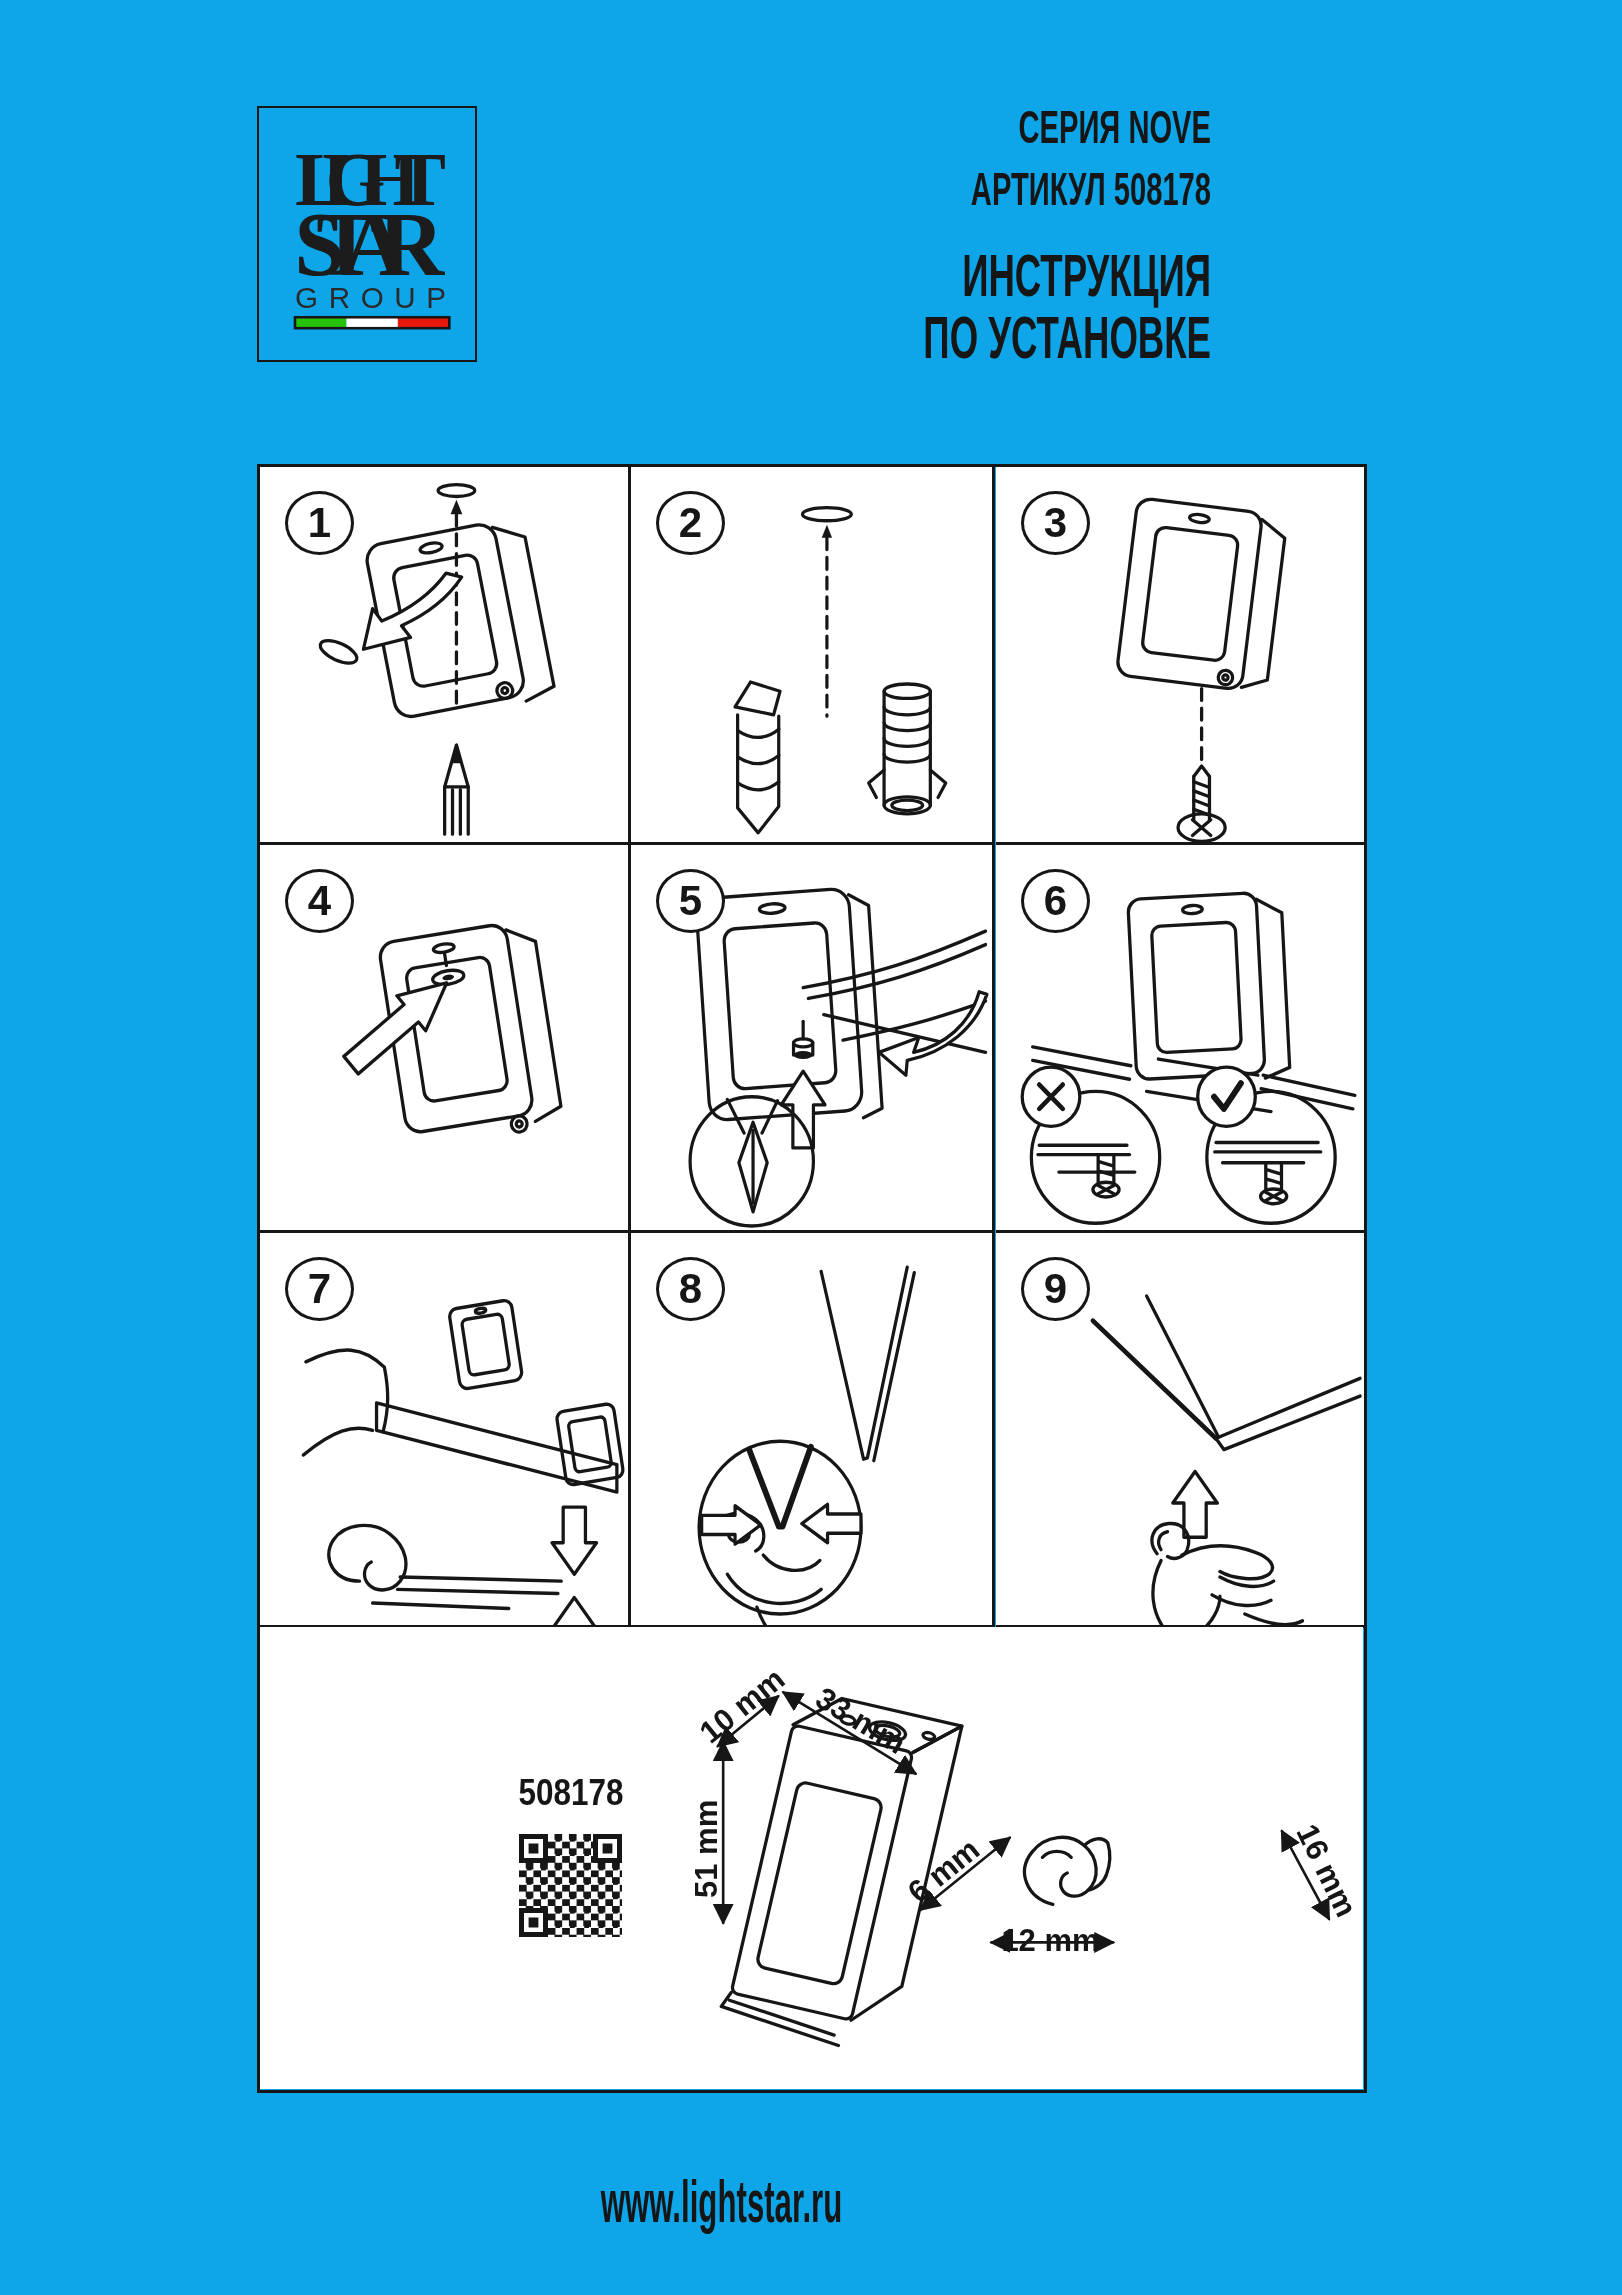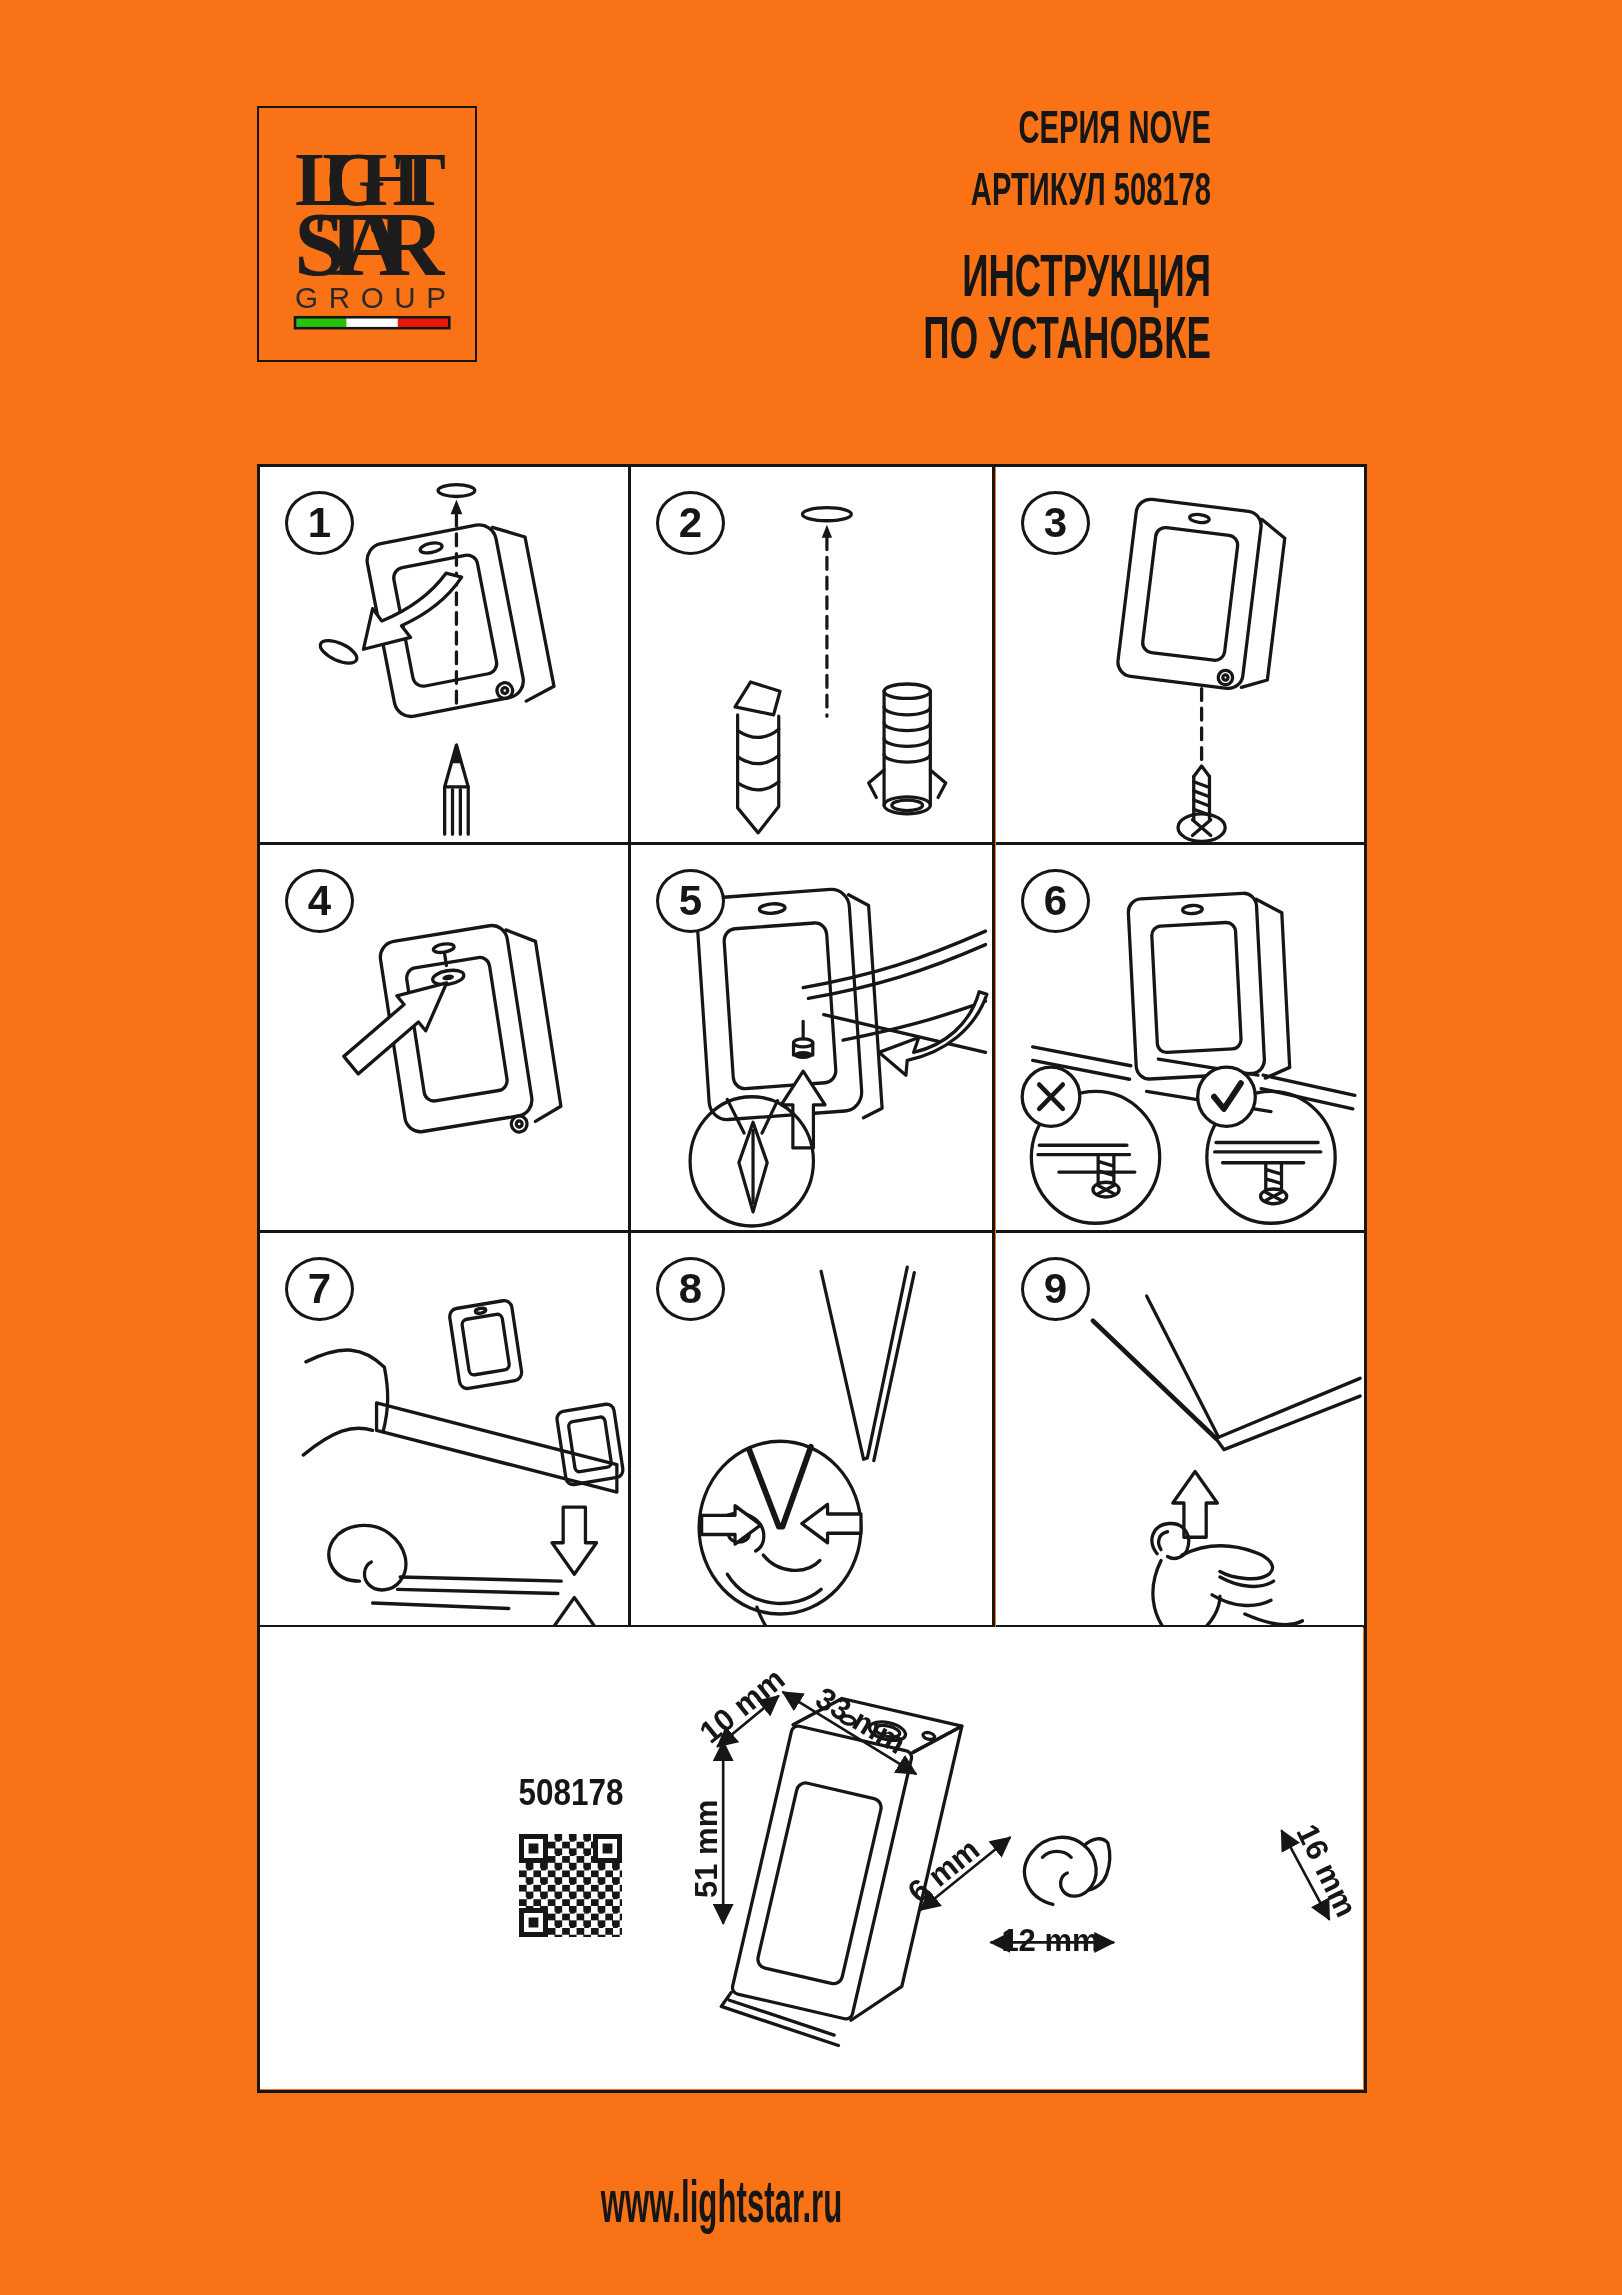--- a/index.html
+++ b/index.html
@@ -1,16 +1,16 @@
 <!DOCTYPE html>
 <html style="font-size:10.5px"><head>
 <meta charset="utf-8">
 <style>
   html,body{margin:0;padding:0;background:#888;}
-  .page{position:relative;width:1623px;height:2295px;background:#f97316;
+  .page{position:relative;width:1623px;height:2295px;background:#0ea5e9;
         font-family:"Liberation Sans", sans-serif;color:#161616;overflow:hidden;}
 
   
   .logo-box{position:absolute;left:257px;top:106px;width:220px;height:256px;
             border:2.6px solid #161616;box-sizing:border-box;}
   .logo-box svg{width:100%;height:100%;display:block;}
   .logo-serif{font-family:"Liberation Serif", serif;font-weight:bold;fill:#1c1c1c;}
   .logo-group{font-family:"Liberation Sans", sans-serif;font-weight:400;fill:#2a2a2a;}
 
   

